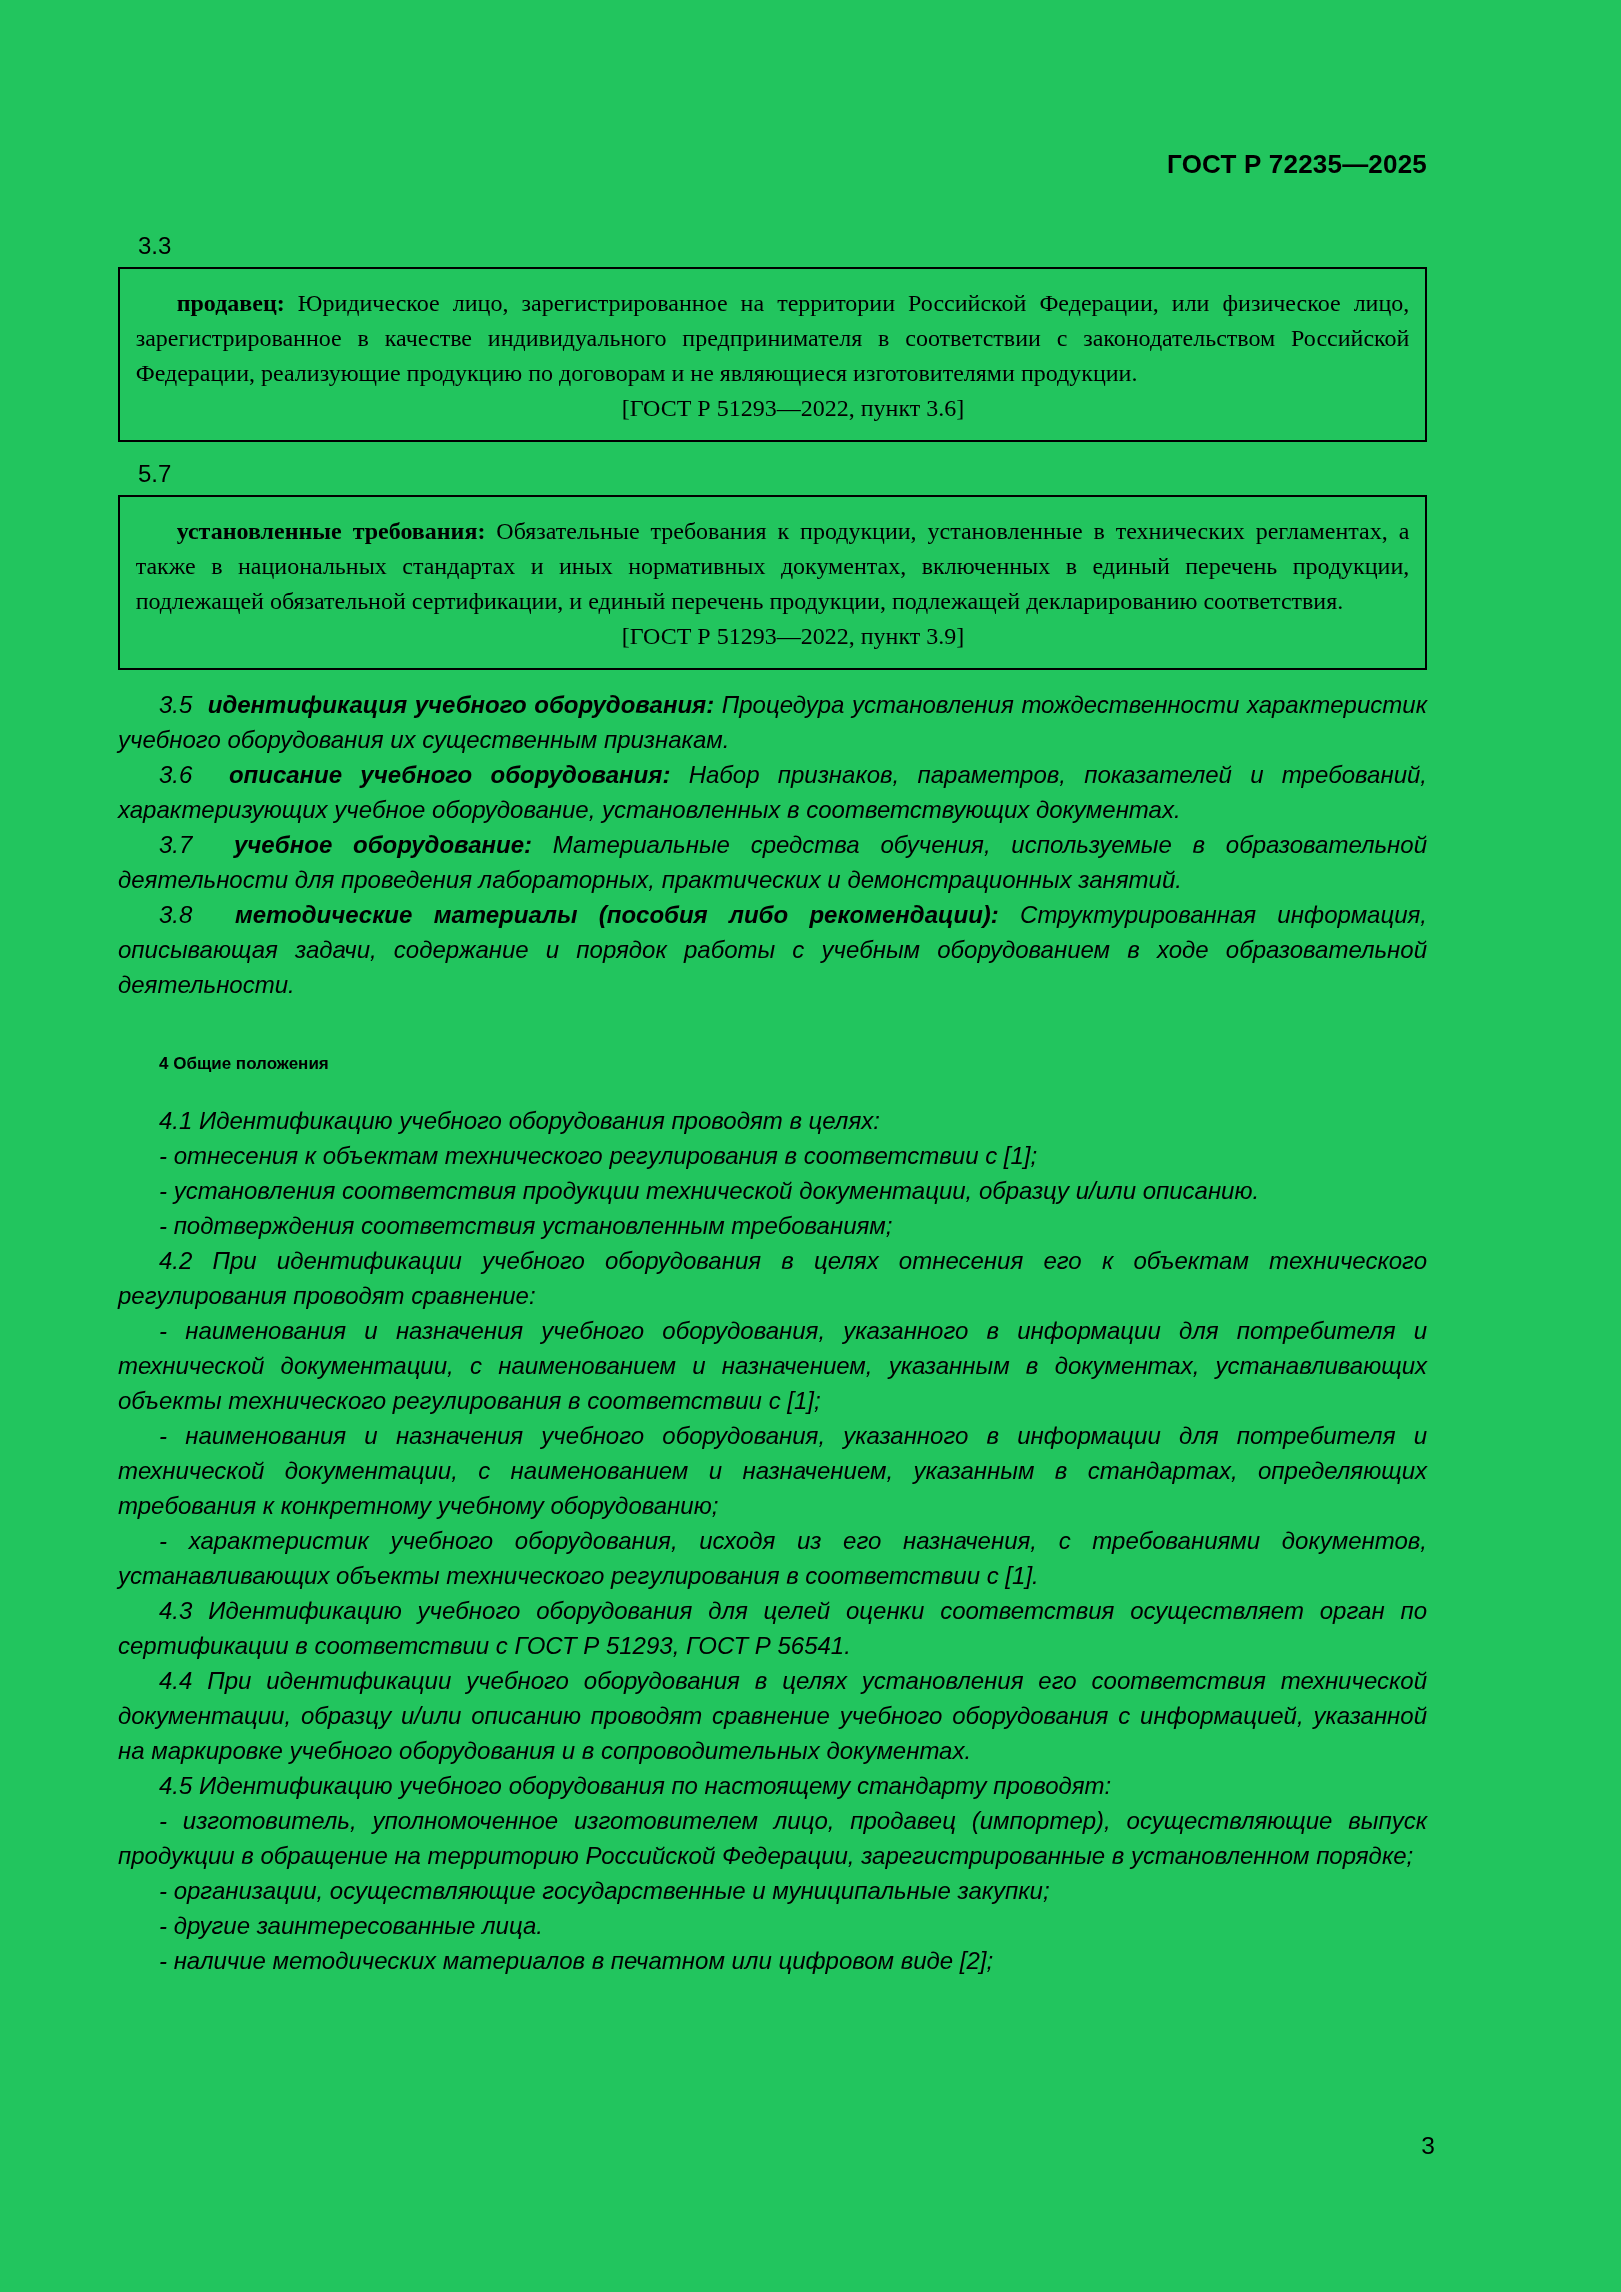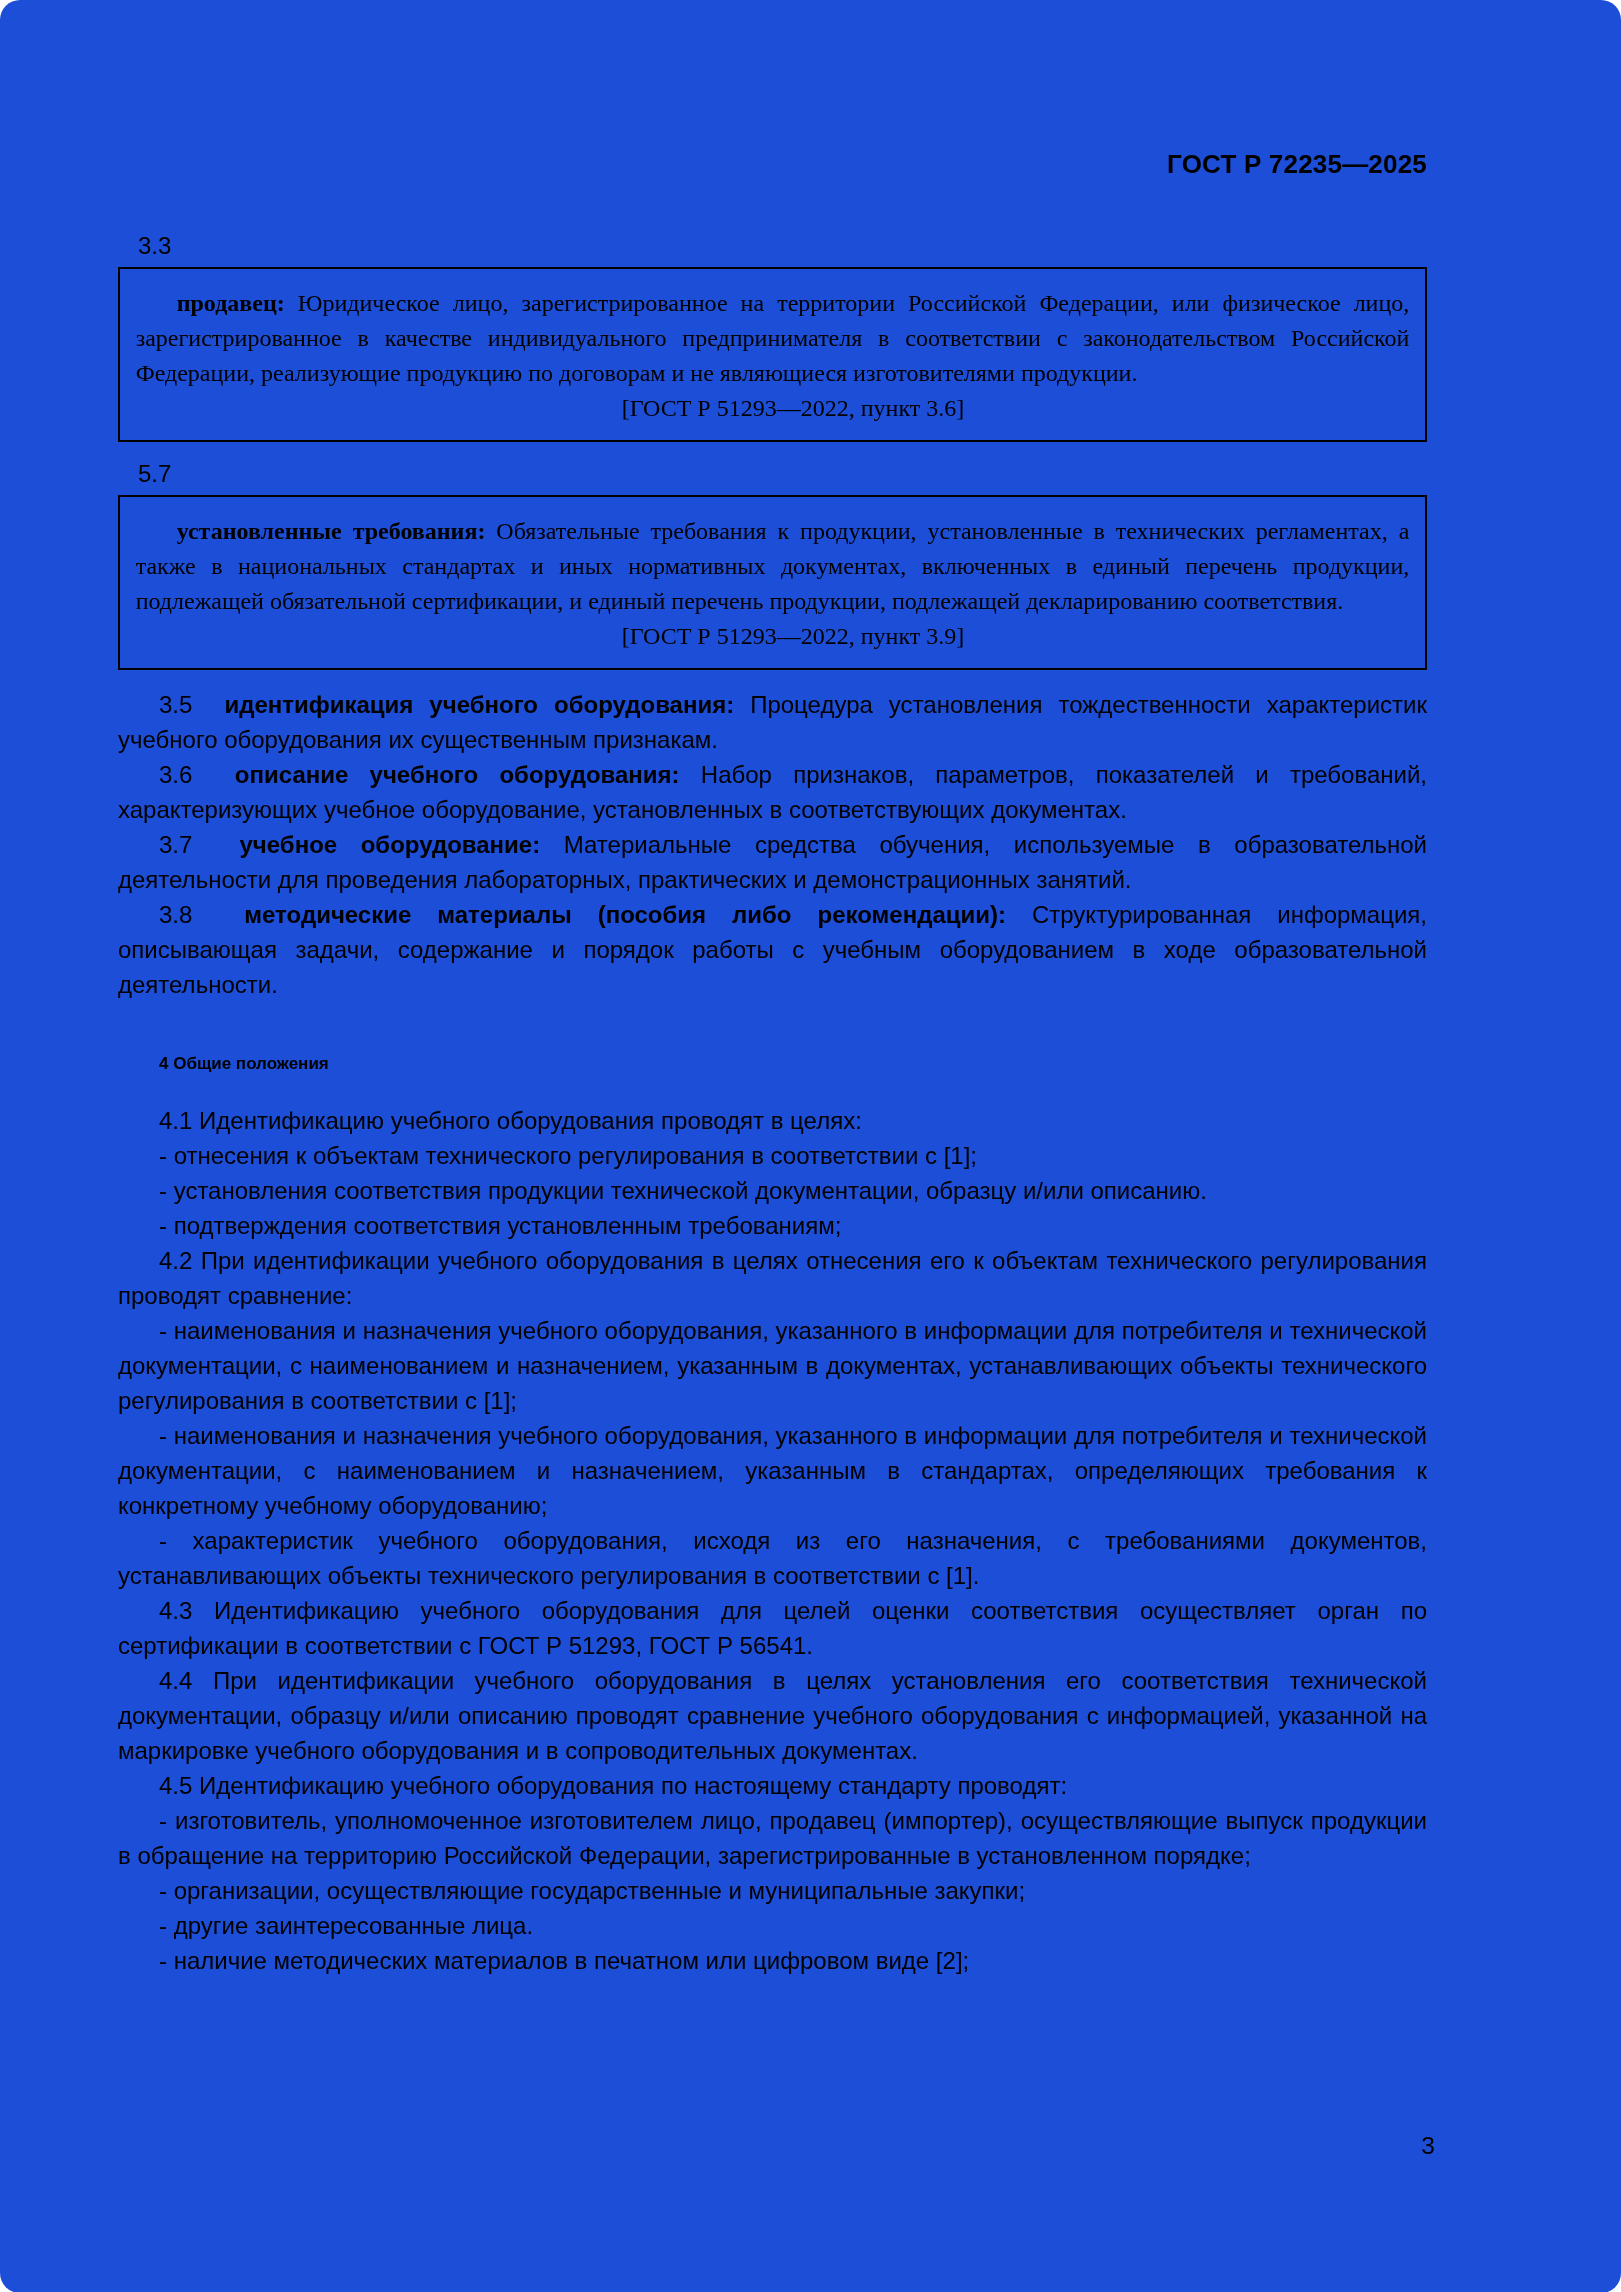--- a/index.html
+++ b/index.html
@@ -10,24 +10,23 @@
   }
   body {
     font-family: "Liberation Sans", sans-serif;
     color: #000000;
   }
   .page {
     position: relative;
     width: 1621px;
     height: 2293px;
     margin: 0 auto;
-    background: #1d4ed8;
+    background: #22c55e;
     box-sizing: border-box;
     overflow: hidden;
-    border-radius: 20px;
   }
 
   
   .doc-header {
     position: absolute;
     top: 149px;
     right: 194px;
     font-size: 26px;
     font-weight: bold;
     letter-spacing: 0.2px;
@@ -74,20 +73,21 @@
   .term-box b { font-weight: bold; }
 
   
   p.body {
     margin: 0;
     font-size: 24px;
     line-height: 35px;
     text-align: justify;
     text-indent: 41px;
     hyphens: manual;
+    font-style: italic;
   }
   p.body.dash {
     text-indent: 41px;
   }
 
   
   h2.section {
     font-size: 17px;
     font-weight: bold;
     margin: 45px 0 23.5px 41px;

